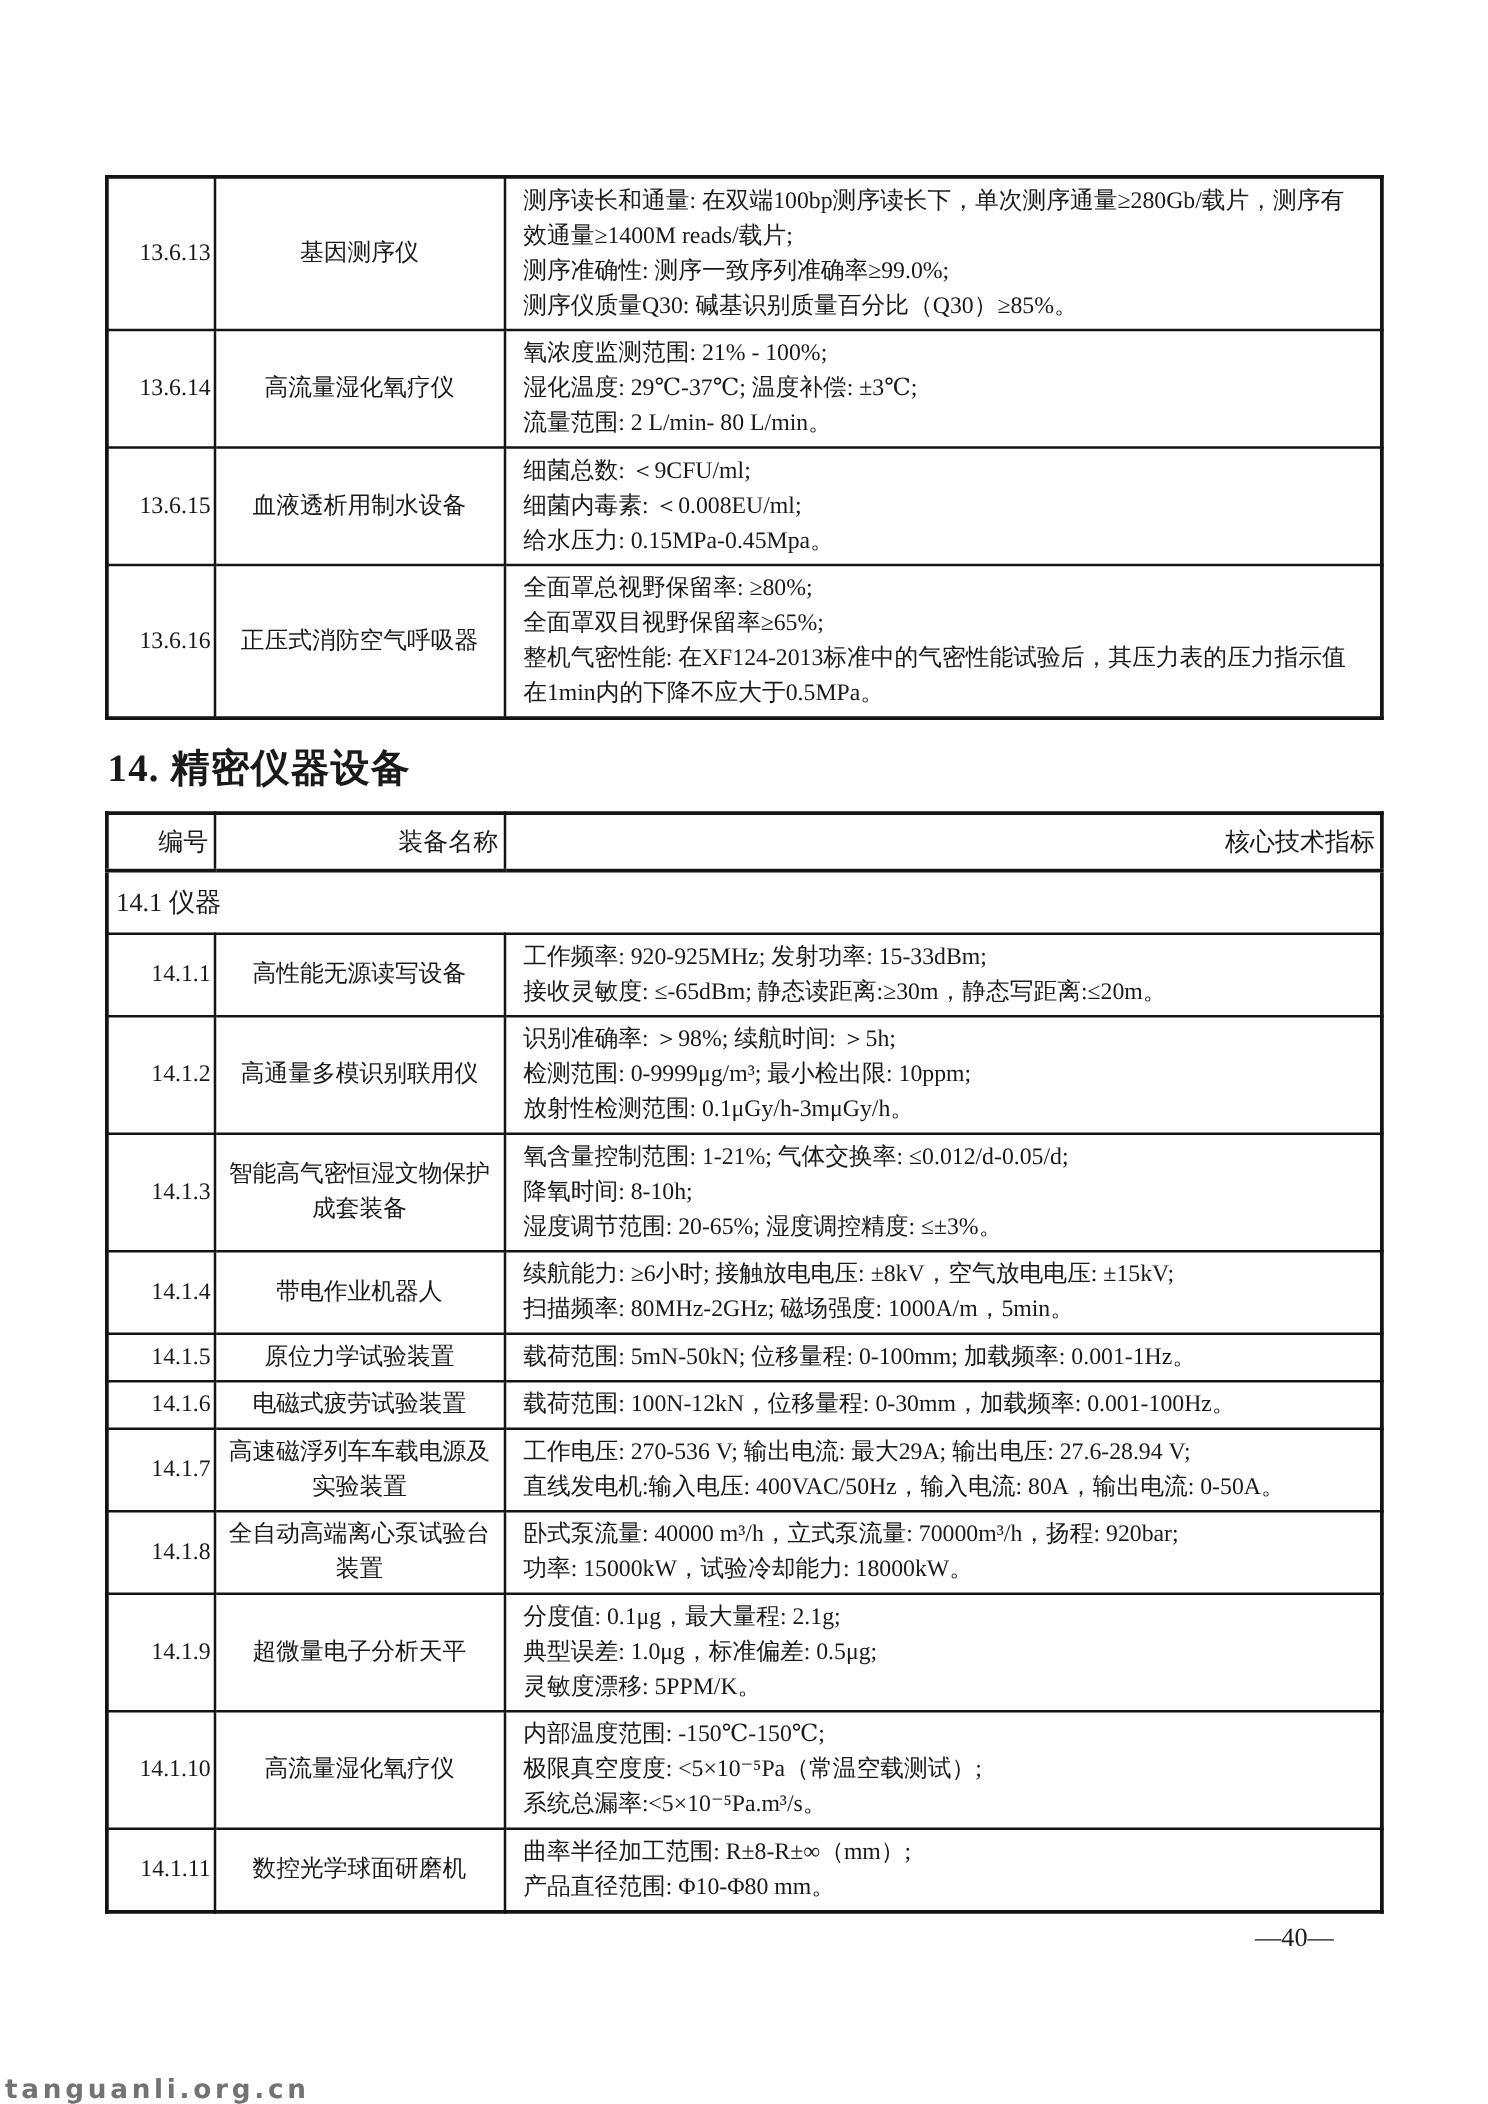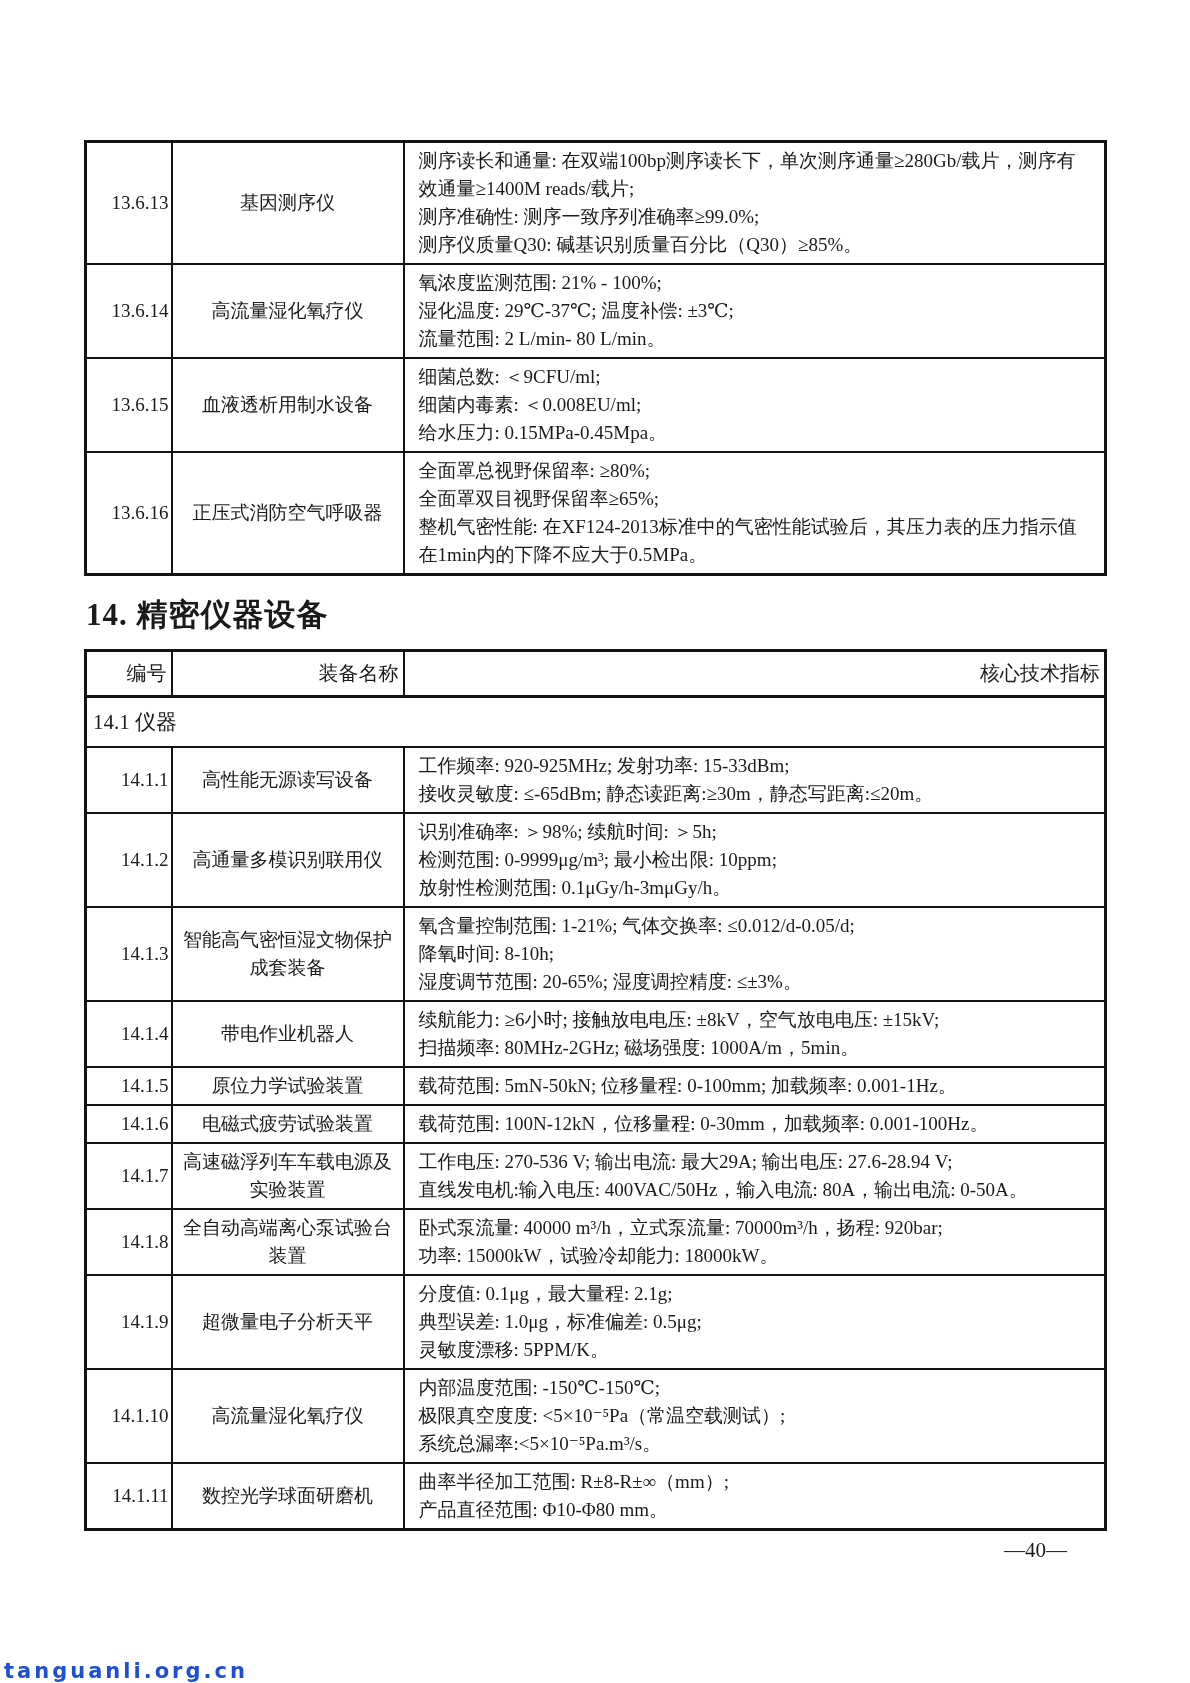--- a/index.html
+++ b/index.html
@@ -71,21 +71,21 @@
     margin-top: 7px;
     font-size: 21px;
   }
   .watermark {
     position: absolute;
     left: 4px; bottom: 0px;
     font-family: "DejaVu Sans", "Liberation Sans", sans-serif;
     font-weight: 700;
     font-size: 21px;
     letter-spacing: 3px;
-    color: #1d4ed8;
+    color: #737373;
   }
 </style>
 </head>
 <body>
 
 <div class="page">
   <div class="content">
 
     <table class="spec-table t13">
       <colgroup>

